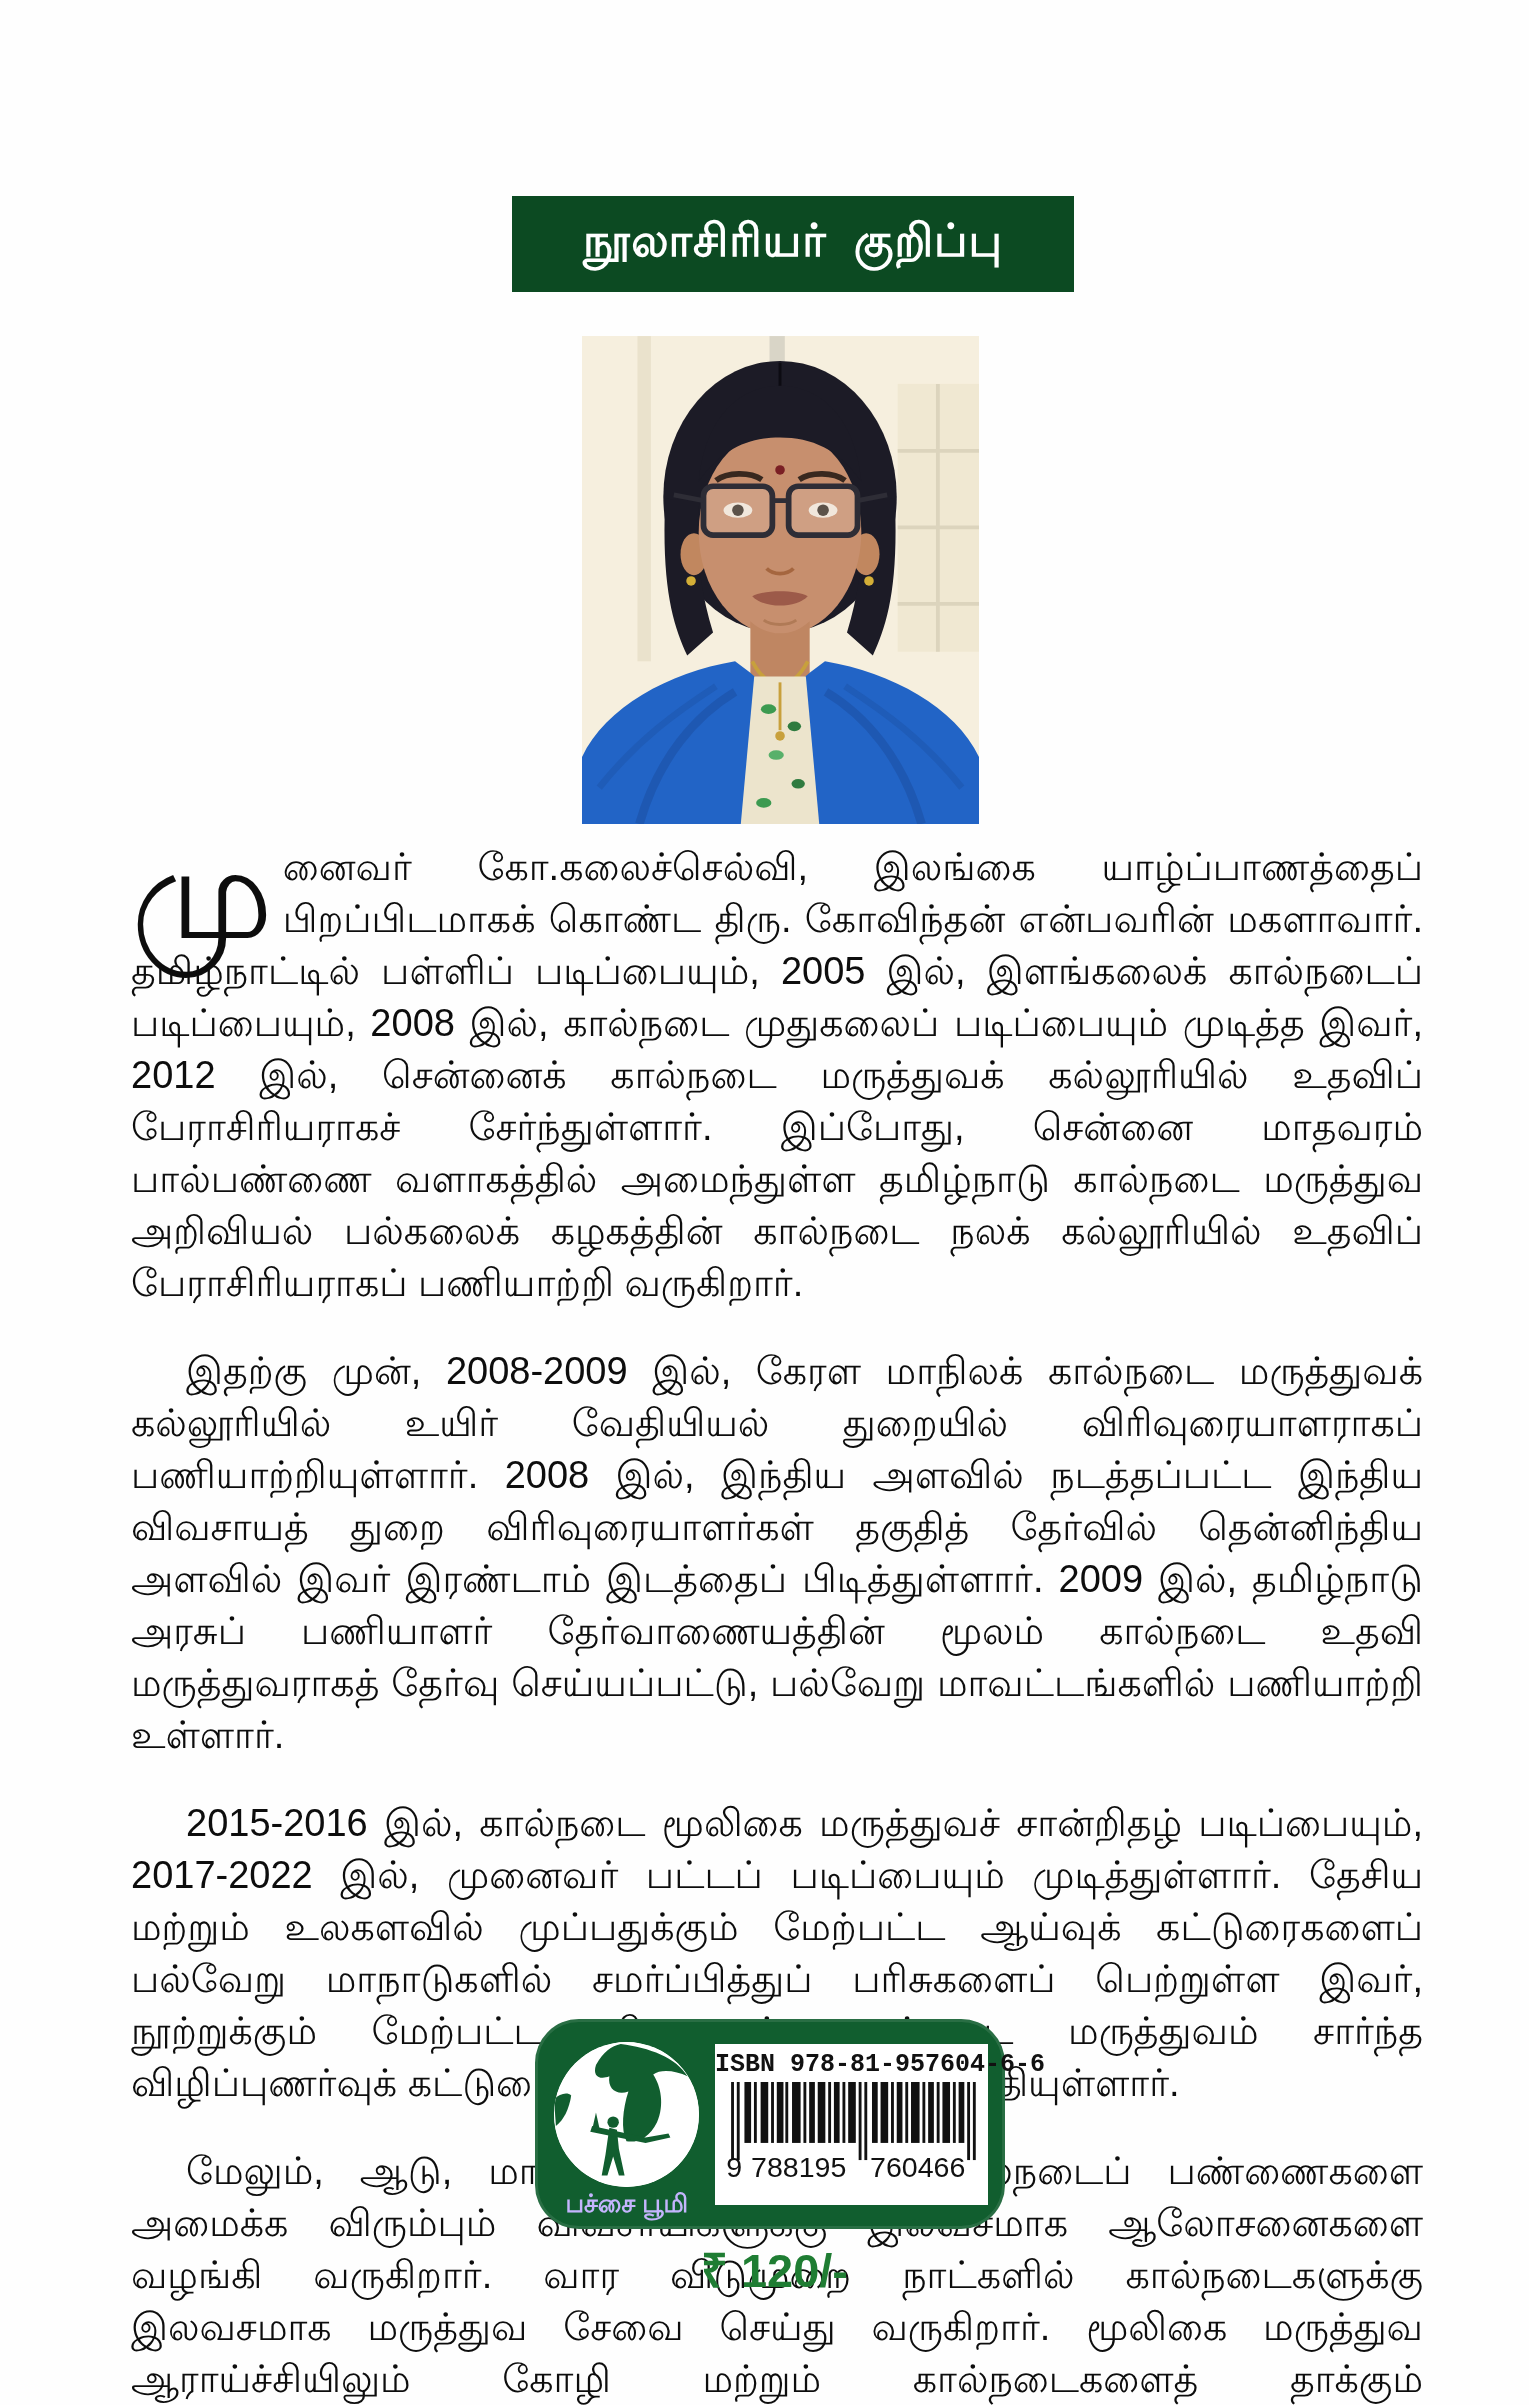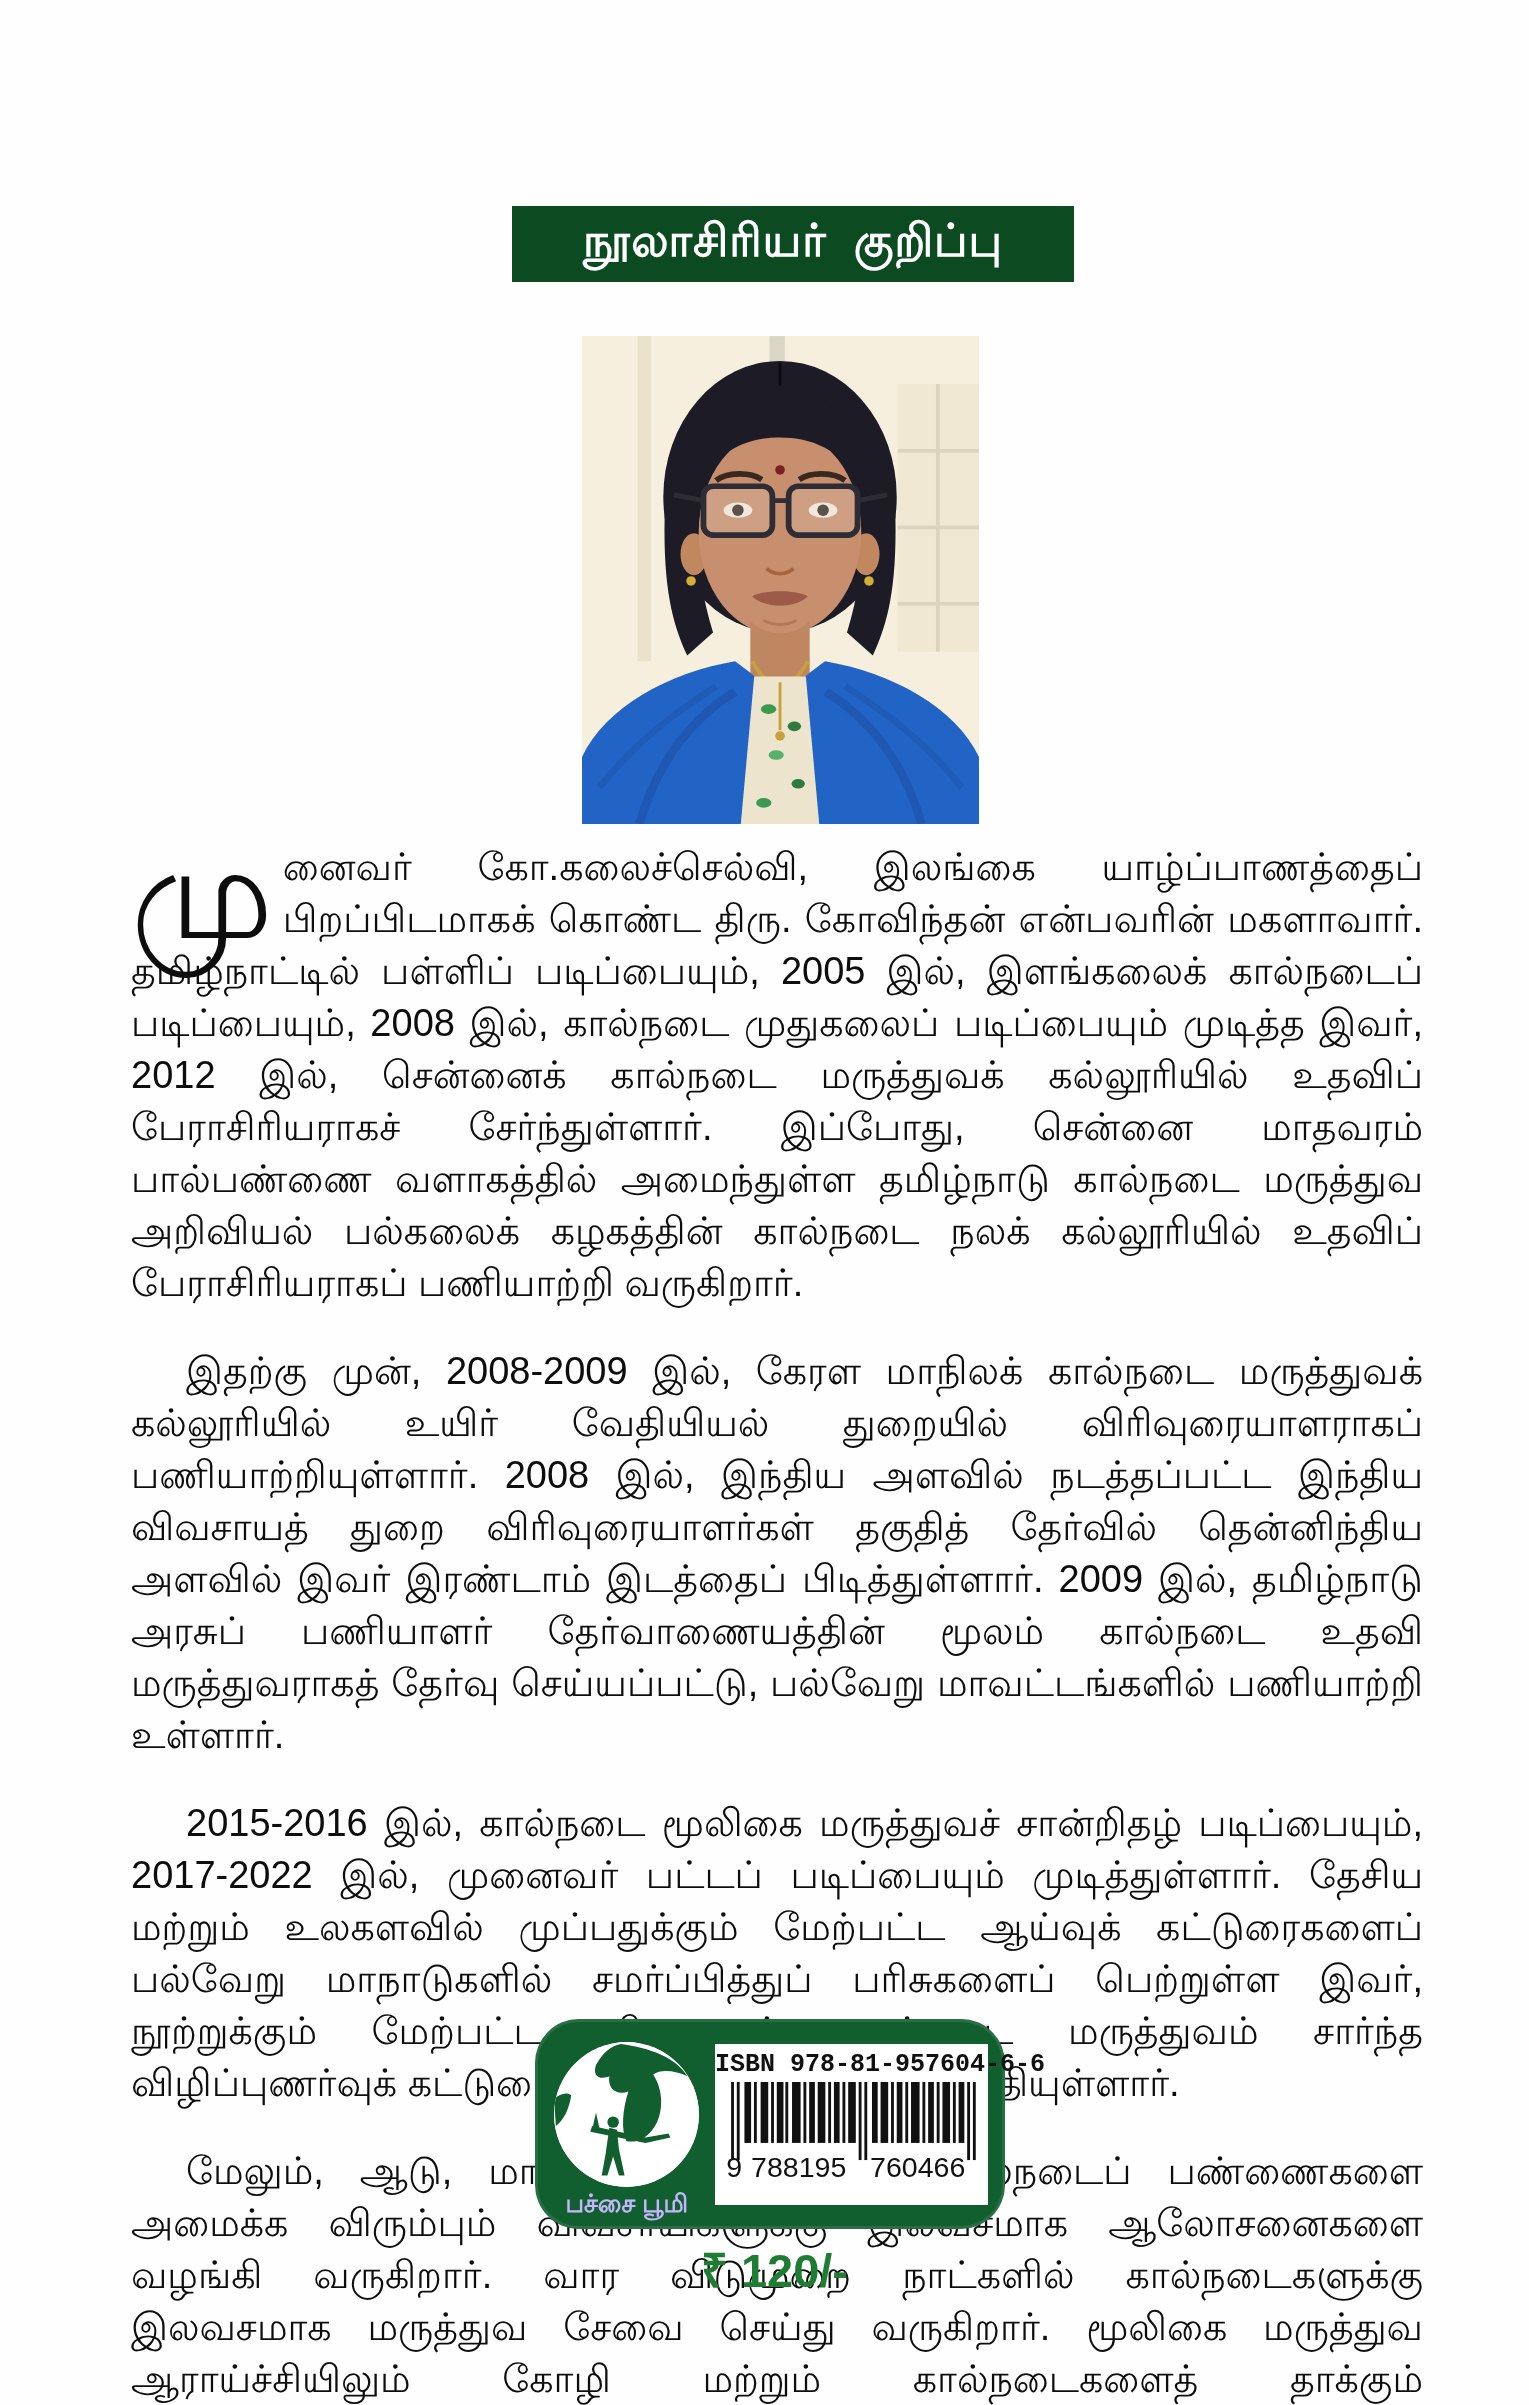--- a/index.html
+++ b/index.html
@@ -7,21 +7,21 @@
     width:1529px;height:2405px;
     background:#ffffff;
     font-family:"Liberation Sans", sans-serif;
     color:#0d0d0d;
     position:relative;
   }
   .page{position:absolute;inset:0;width:1529px;height:2405px;background:#fefefe;overflow:hidden;}
 
   
   .banner{
-    position:absolute;left:512px;top:206px;width:562px;height:76px;
+    position:absolute;left:512px;top:196px;width:562px;height:96px;
     background:#0c4a22;
     display:flex;align-items:center;justify-content:center;
   }
   .banner .title{
     color:#ffffff;font-size:45px;font-weight:bold;
     letter-spacing:1px;word-spacing:13.4px;white-space:nowrap;
   }
 
   
   .photo{

